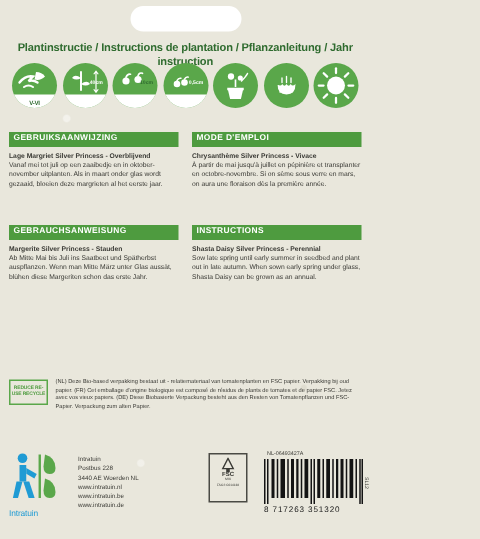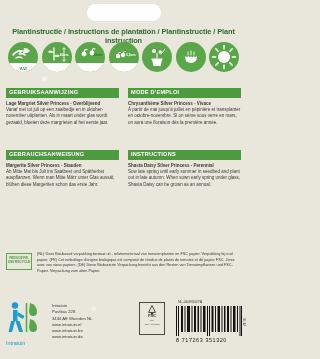--- a/index.html
+++ b/index.html
@@ -195,21 +195,21 @@
     writing-mode: vertical-rl;
   }
 </style>
 </head>
 <body>
 
 <div class="page">
 
   <div class="notch"></div>
 
-  <div class="header-title">Plantinstructie / Instructions de plantation / Plantinstructie / Plant instruction</div>
+  <div class="header-title">Plantinstructie / Instructions de plantation / Pflanzanleitung / Jahr instruction</div>
 
   <div class="icon-row">
 
     <div class="icon">
       <svg viewBox="0 0 30 30">
         <path d="M5 13 q4-5 9-4 l-3 3 q3-1 6 1" stroke="#fff" stroke-width="1.6" fill="none" stroke-linecap="round"></path>
         <path d="M16 6 q4 0 6 3 q-3 3-7 2z" fill="#fff"></path>
         <path d="M8 16 q3-2 6 0" stroke="#fff" stroke-width="1.4" fill="none" stroke-linecap="round"></path>
       </svg>
       <div class="icon-cap"></div>

